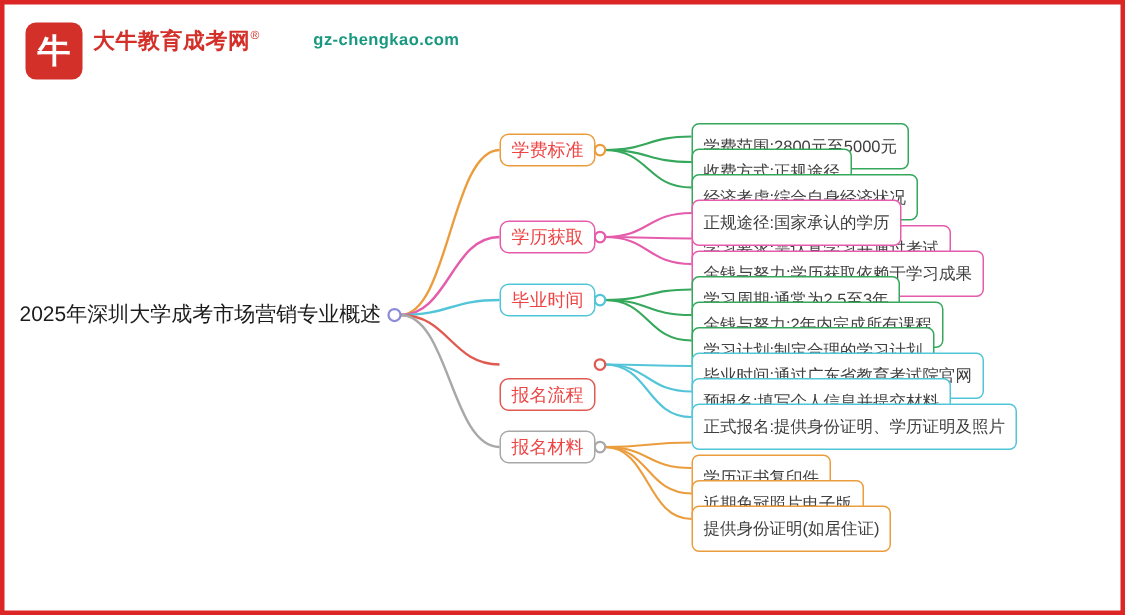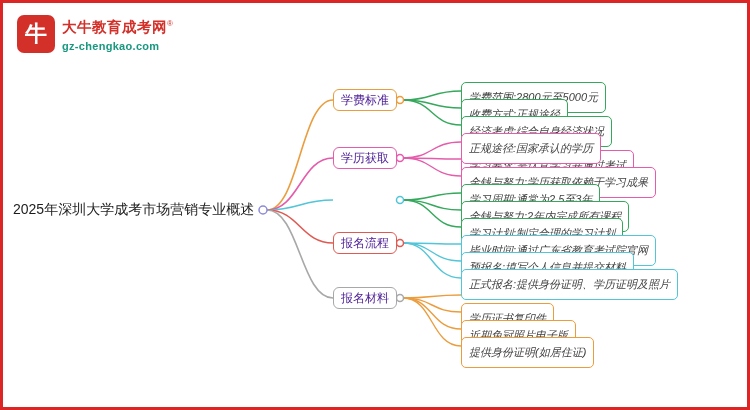--- a/index.html
+++ b/index.html
@@ -10,46 +10,46 @@
     font-family:"Liberation Sans","DejaVu Sans",sans-serif;
   }
   svg.wires { position:absolute; left:0; top:0; }
 
   
   .logo { position:absolute; left:14px; top:12px; display:flex; align-items:flex-start; gap:7px; }
   .logo-mark {
     width:38px; height:38px; background:#d3302a; border-radius:7px; color:#fff;
     display:flex; align-items:center; justify-content:center; font-size:22px; font-weight:bold;
   }
-  .logo-col { display:flex; flex-direction:column; padding-top:3px; }
+  .logo-col { display:flex; flex-direction:row; padding-top:3px;gap:36px; }
   .logo-title { color:#d3302a; font-weight:bold; font-size:14.5px; letter-spacing:0.5px; }
   .logo-reg { color:#d3302a; font-size:8px; vertical-align:super; }
   .logo-url { color:#18987f; font-weight:bold; font-size:11px; margin-top:3px; letter-spacing:0.3px; }
 
   
   .node {
     position:absolute; background:#fff; border:1.5px solid #999; box-sizing:border-box;
     display:flex; align-items:center; white-space:nowrap;
   }
   .root-node {
     position:absolute; left:10px; top:197px; height:20px; display:flex; align-items:center;
     font-size:14px; color:#1c1c1c;
   }
   .branch {
     left:330px; width:64px; height:22px; justify-content:center;
-    font-size:12px; color:#4c1d95; border-radius:6px;
+    font-size:12px; color:#ef4444; border-radius:6px;
   }
   .leaf {
-    left:458px; height:31px; padding:0 7px; font-size:11px; color:#3f3f3f; border-radius:5px;font-style:italic;
+    left:458px; height:31px; padding:0 7px; font-size:11px; color:#3f3f3f; border-radius:5px;
   }
 
   .b-orange  { border-color:#eb9d3e; }
   .b-magenta { border-color:#e45cab; }
   .b-cyan    { border-color:#52c5d8; }
-  .b-red     { border-color:#e05a52; }
+  .b-red     { border-color:#e05a52;margin-top:20px; }
   .b-gray    { border-color:#a8a8a8; }
 
   .g-green   { border-color:#35a85c; }
   .g-magenta { border-color:#e45cab; }
   .g-cyan    { border-color:#52c5d8; }
   .g-orange  { border-color:#eb9d3e; }
 </style>
 </head>
 <body>
 
@@ -105,20 +105,21 @@
         <span class="logo-title">大牛教育成考网</span><sup class="logo-reg">®</sup>
       </div>
       <div class="logo-url">gz-chengkao.com</div>
     </div>
   </div>
 
   <div class="root-node">2025年深圳大学成考市场营销专业概述</div>
 
   <div class="node branch b-orange" style="top:86px">学费标准</div>
   <div class="node branch b-magenta" style="top:144px">学历获取</div>
+  <div class="node branch b-cyan" style="top:186px">毕业时间</div>
   <div class="node branch b-red" style="top:229px">报名流程</div>
   <div class="node branch b-gray" style="top:284px">报名材料</div>
 
   <div class="node leaf g-green" style="top:79px">学费范围:2800元至5000元</div>
   <div class="node leaf g-green" style="top:96px">收费方式:正规途径</div>
   <div class="node leaf g-green" style="top:113px">经济考虑:综合自身经济状况</div>
 
   <div class="node leaf g-magenta" style="top:147px">学习要求:需认真学习并通过考试</div>
   <div class="node leaf g-magenta" style="top:130px">正规途径:国家承认的学历</div>
   <div class="node leaf g-magenta" style="top:164px">金钱与努力:学历获取依赖于学习成果</div>

